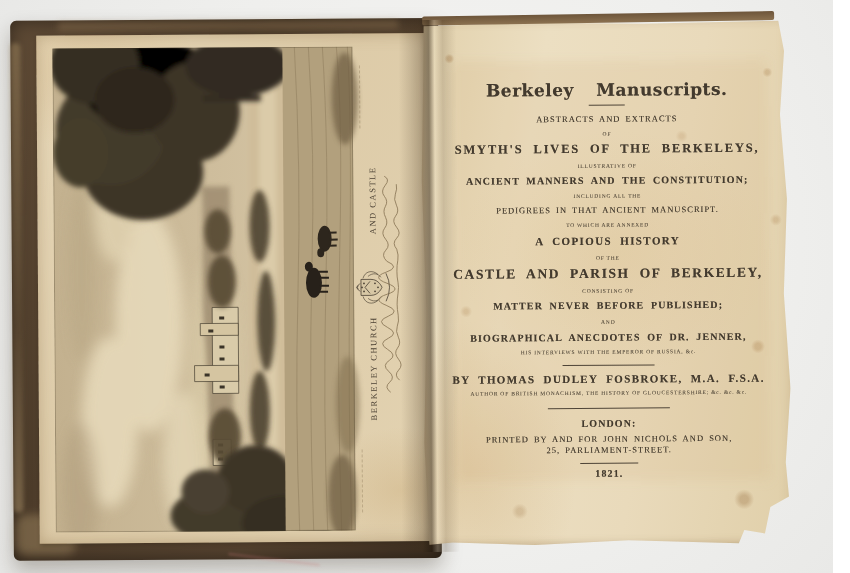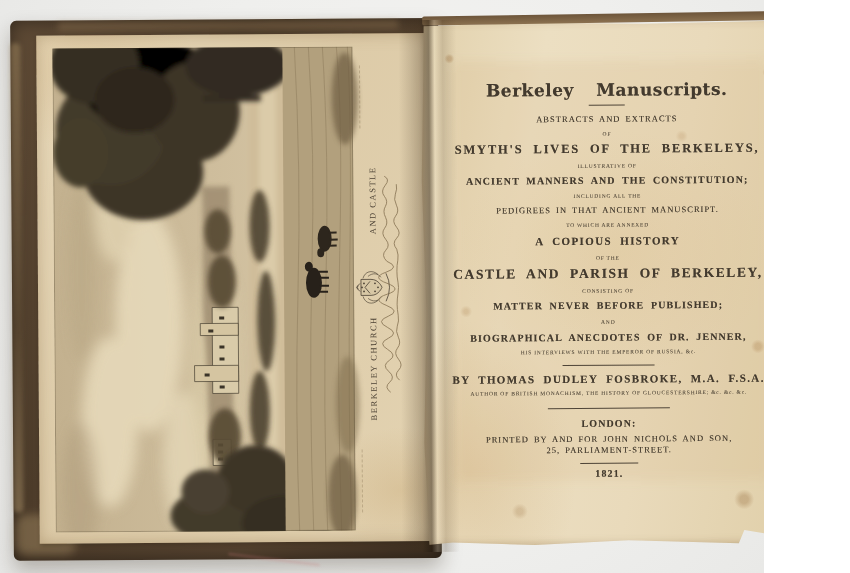--- a/index.html
+++ b/index.html
@@ -1,17 +1,17 @@
 <!DOCTYPE html>
 <html><head>
 <meta charset="utf-8">
 <style>
   html,body{margin:0;padding:0;}
   .scene{
-    position:relative;width:764px;height:573px;overflow:hidden;
+    position:relative;width:833px;height:573px;overflow:hidden;
     background:radial-gradient(circle at 55% 42%, #f5f4f2 0%, #efefed 55%, #e7e7e5 100%);
     font-family:"Liberation Serif", serif;
   }
   .book{position:absolute;left:0;top:0;width:850px;height:573px;transform:rotate(-0.4deg);}
   
   .board{
     position:absolute;left:12px;top:18px;width:428px;height:540px;border-radius:6px;
     background:linear-gradient(115deg,#5e4a35 0%,#4d3c2a 35%,#564330 70%,#3f3021 100%);
     box-shadow:0 10px 20px rgba(40,30,15,.28), inset 0 0 18px rgba(0,0,0,.45);
   }

